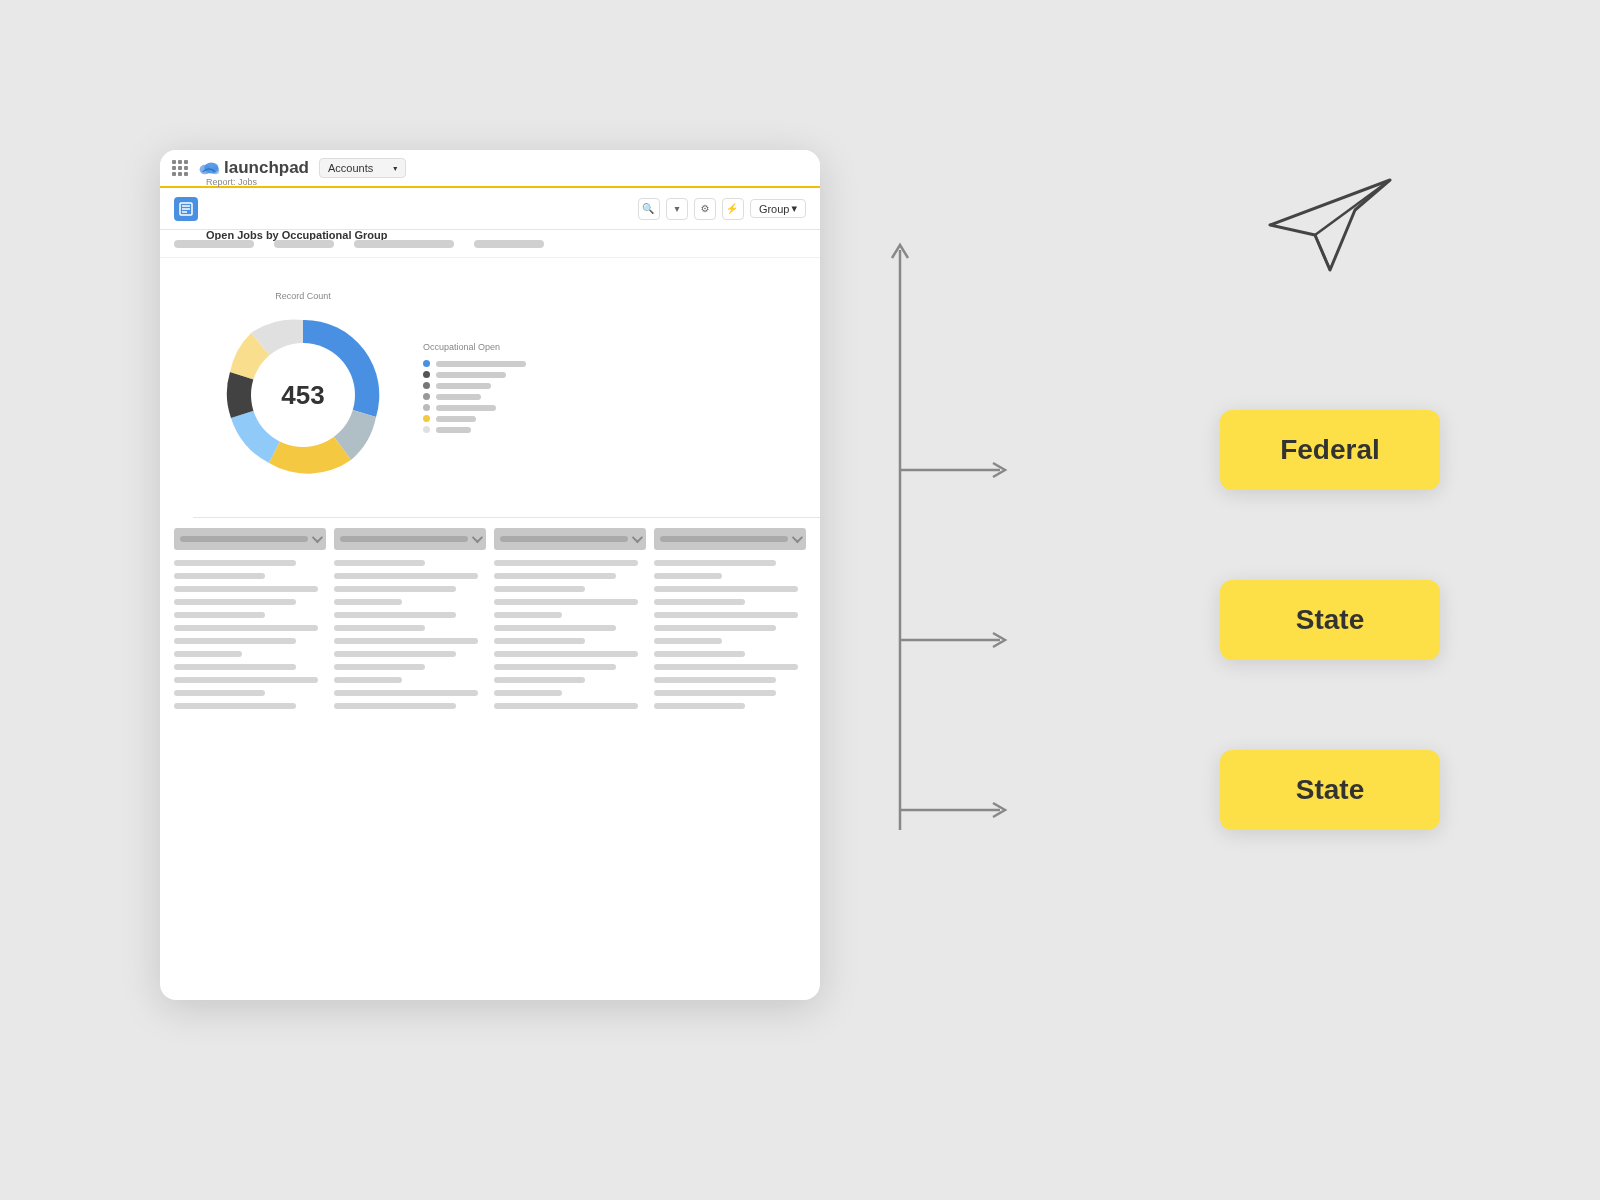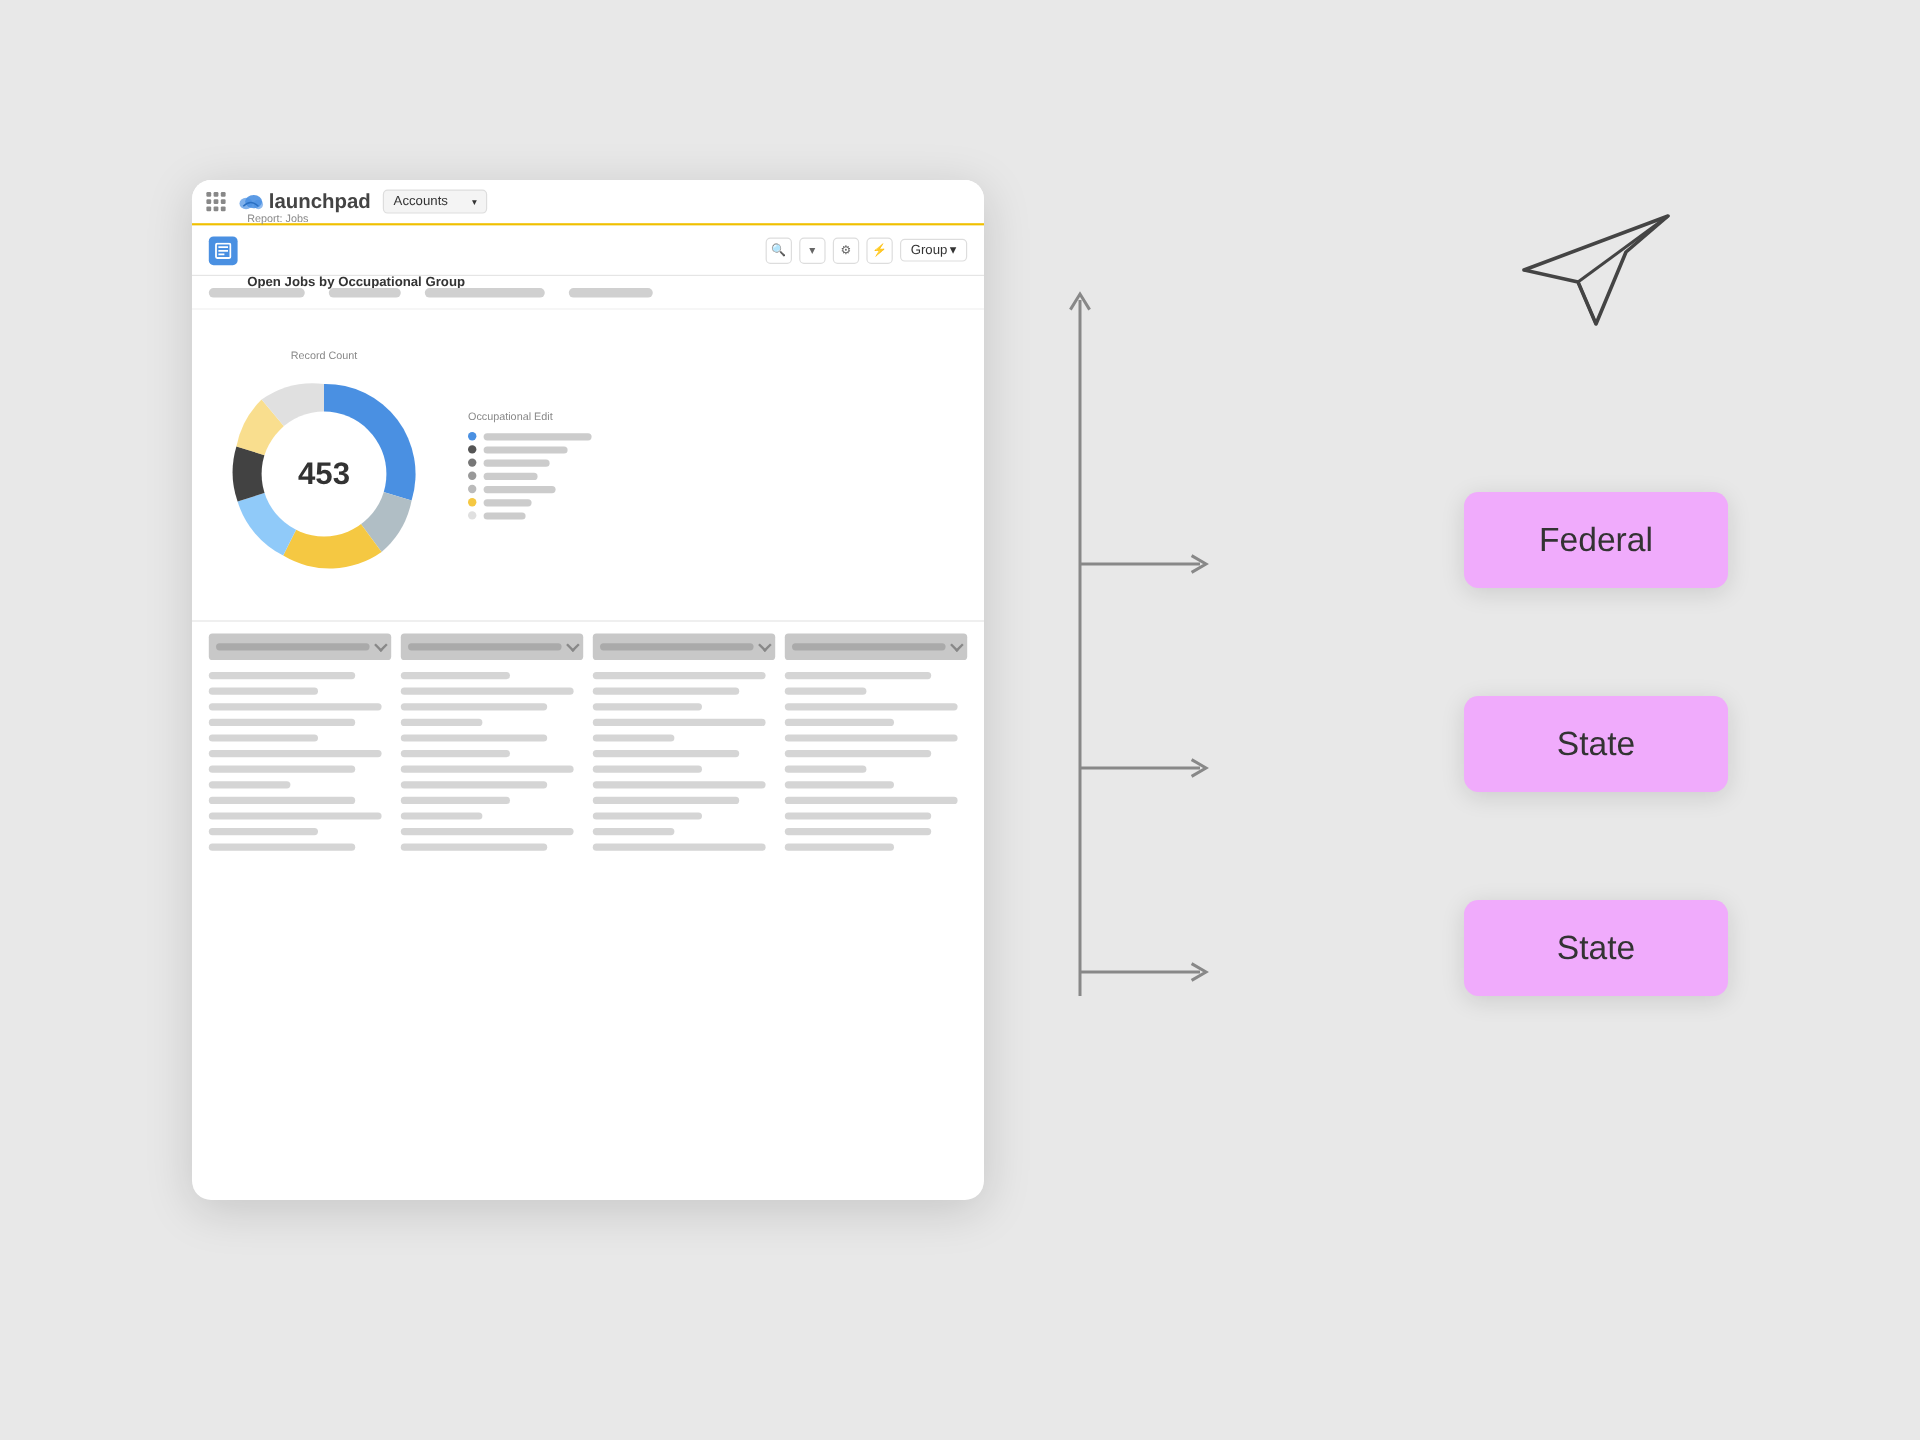--- a/index.html
+++ b/index.html
@@ -142,20 +142,21 @@
     }
 
     
     .chart-area {
       height: 260px;
       padding: 14px 20px;
       display: flex;
       align-items: center;
       gap: 30px;
       border-bottom: 1px solid #e5e5e5;
+      margin-left: 33px;
     }
     .chart-left {
       display: flex; flex-direction: column; align-items: center; gap: 4px;
     }
     .chart-label-text {
       font-size: 9px; color: #888;
     }
     .donut-container {
       position: relative;
       width: 180px; height: 180px;
@@ -237,26 +238,26 @@
     
     .connector-svg {
       position: absolute;
       top: 0; left: 0;
       width: 100%; height: 100%;
     }
 
     
     .label-box {
       position: absolute;
-      background: #f0abfc;
+      background: #fde047;
       border-radius: 12px;
       box-shadow: 0 4px 20px rgba(0,0,0,0.12);
       display: flex; align-items: center; justify-content: center;
       font-size: 28px;
-      font-weight: 400;
+      font-weight: 700;
       color: #333;
       width: 220px;
       height: 80px;
     }
 
     .box-federal {
       top: 260px;
       right: 20px;
     }
     .box-state {
@@ -366,21 +367,21 @@
 
             <path d="M90,90 L38,28 A75,75 0 0,1 90,15 Z" fill="#e0e0e0"></path>
 
             <circle cx="90" cy="90" r="52" fill="#fff"></circle>
           </svg>
           <div class="donut-center">453</div>
         </div>
       </div>
 
       <div class="chart-right">
-        <span class="legend-title">Occupational Edit</span>
+        <span class="legend-title">Occupational Open</span>
         <div class="legend-item">
           <div class="legend-dot" style="background:#4a90e2;"></div>
           <div class="legend-bar" style="width:90px;"></div>
         </div>
         <div class="legend-item">
           <div class="legend-dot" style="background:#555;"></div>
           <div class="legend-bar" style="width:70px;"></div>
         </div>
         <div class="legend-item">
           <div class="legend-dot" style="background:#777;"></div>

